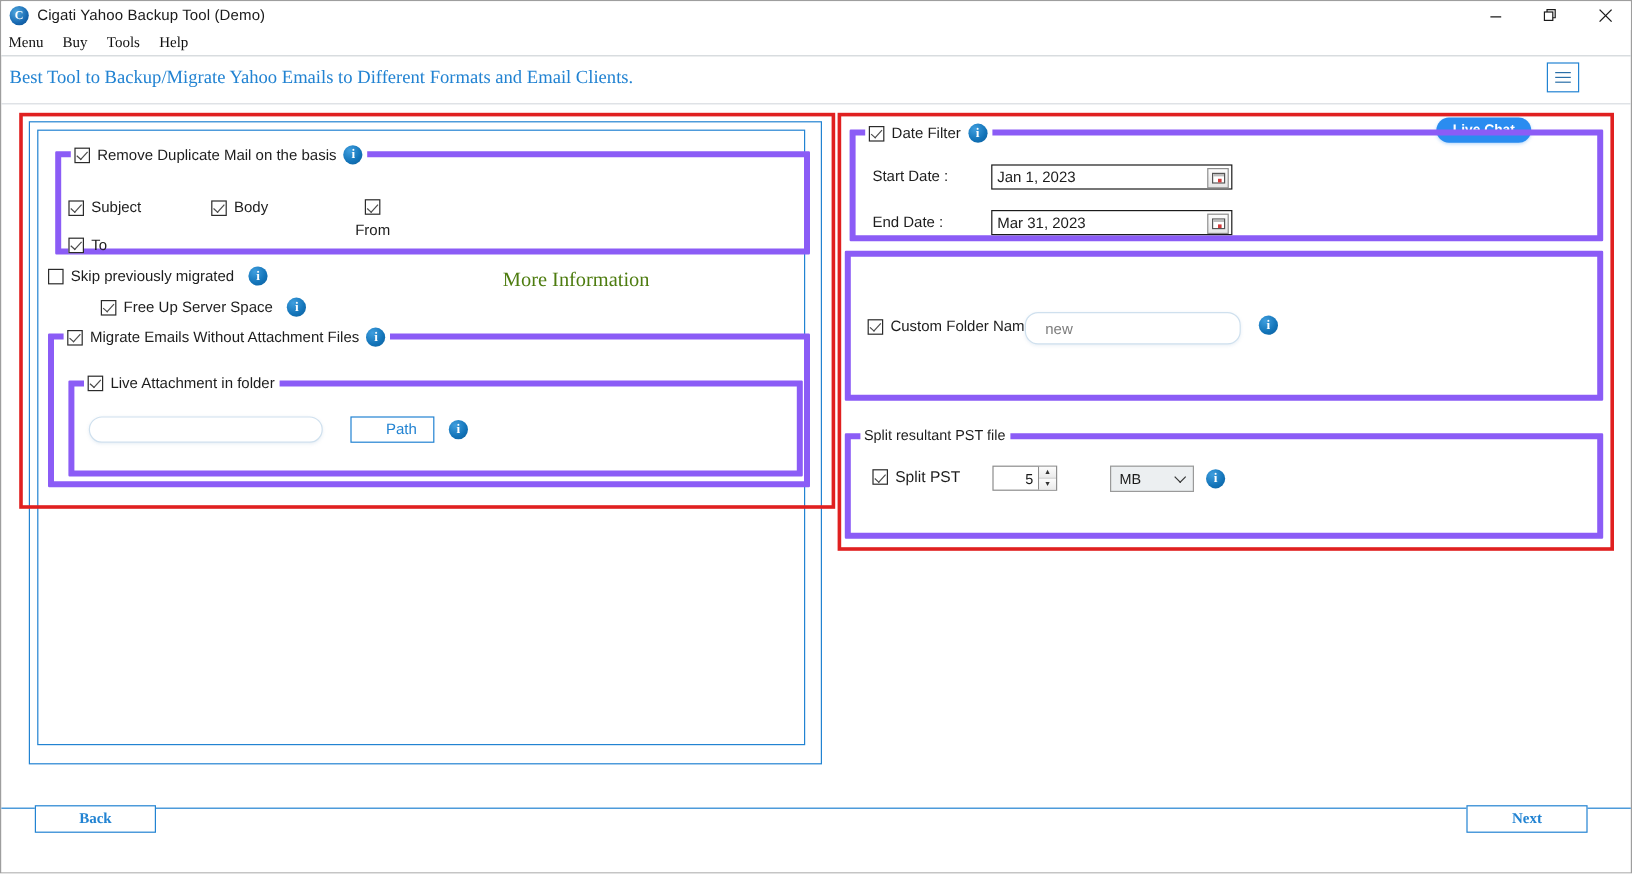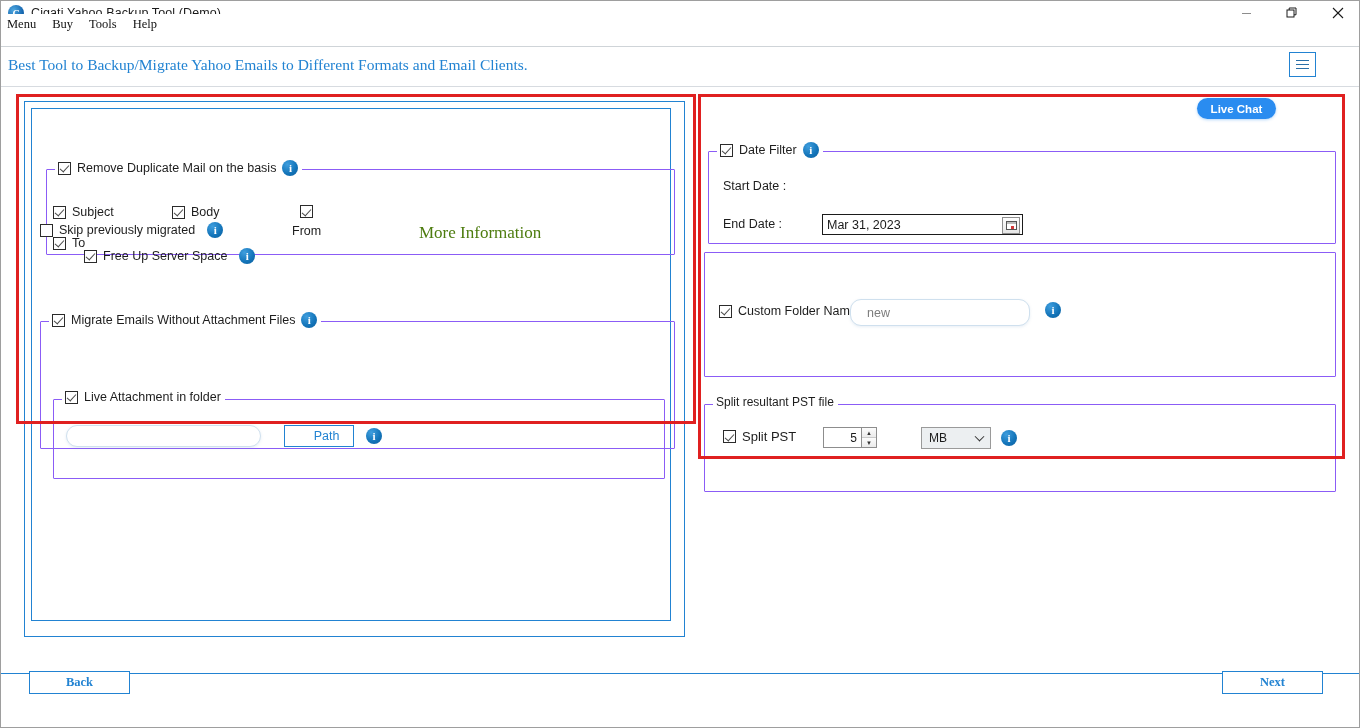--- a/index.html
+++ b/index.html
@@ -37,21 +37,21 @@
   .win-controls { position: absolute; right: 0; top: 0; height: 24px; display: flex; }
   .win-btn {
     width: 46px; height: 24px;
     display: flex; align-items: center; justify-content: center;
     font-size: 12px; color: #1a1a1a; background: transparent;
   }
   .win-btn svg { display: block; }
 
   
   .menubar {
-    position: absolute; left: 0; top: 13px; width: 1256px; height: 21px;
+    position: absolute; left: 0; top: 24px; width: 1256px; height: 21px;
     display: flex; align-items: center; background: #ffffff;
   }
   .menu-item {
     font-size: 12.5px; color: #111111; padding: 0 8px; line-height: 21px;
     font-family: "Liberation Serif", serif;
   }
   .menu-item:first-child { padding-left: 6px; }
   .menu-sep {
     position: absolute; left: 0; top: 45px; width: 1360px; height: 1px;
     background: #cfd4d8;
@@ -106,23 +106,22 @@
     border: 1px solid #2283d2;
     background: #ffffff;
   }
   #left-outer  { left: 23px;  top: 100px; width: 661px; height: 536px; }
   #left-inner  { left: 30px;  top: 107px; width: 640px; height: 513px;
                  border: 1px solid #2283d2; position: absolute; }
 
   
   .group {
     position: absolute;
-    border: 1px solid #8b5cf6;
+    border: 5px solid #8b5cf6;
     border-radius: 1px;
-    margin-top: 43px;
   }
   .group-title {
     position: absolute;
     top: -10px; left: 8px;
     background: #ffffff;
     padding: 0 4px 0 3px;
     display: flex; align-items: center; gap: 6px;
     white-space: nowrap;
     font-size: 12.5px; color: #1d1d1d;
   }
@@ -373,20 +372,26 @@
   </div>
 
   <div class="group" style="left:707px; top:107px; width:628px; height:93px;">
     <div class="group-title">
       <span class="cb checked"></span>
       <span>Date Filter</span>
       <span class="info">i</span>
     </div>
 
     <div style="position:absolute; left:14px; top:27px; font-size:12.5px; color:#1d1d1d;">Start Date :</div>
+    <div class="date-field" style="left:113px; top:24px; width:201px; height:21px;">
+      <span>Jan 1, 2023</span>
+      <span class="date-btn">
+          <span class="cal-ico"></span>
+        </span>
+    </div>
 
     <div style="position:absolute; left:14px; top:65px; font-size:12.5px; color:#1d1d1d;">End Date :</div>
     <div class="date-field" style="left:113px; top:62px; width:201px; height:21px;">
       <span>Mar 31, 2023</span>
       <span class="date-btn">
           <span class="cal-ico"></span>
         </span>
     </div>
   </div>
 

